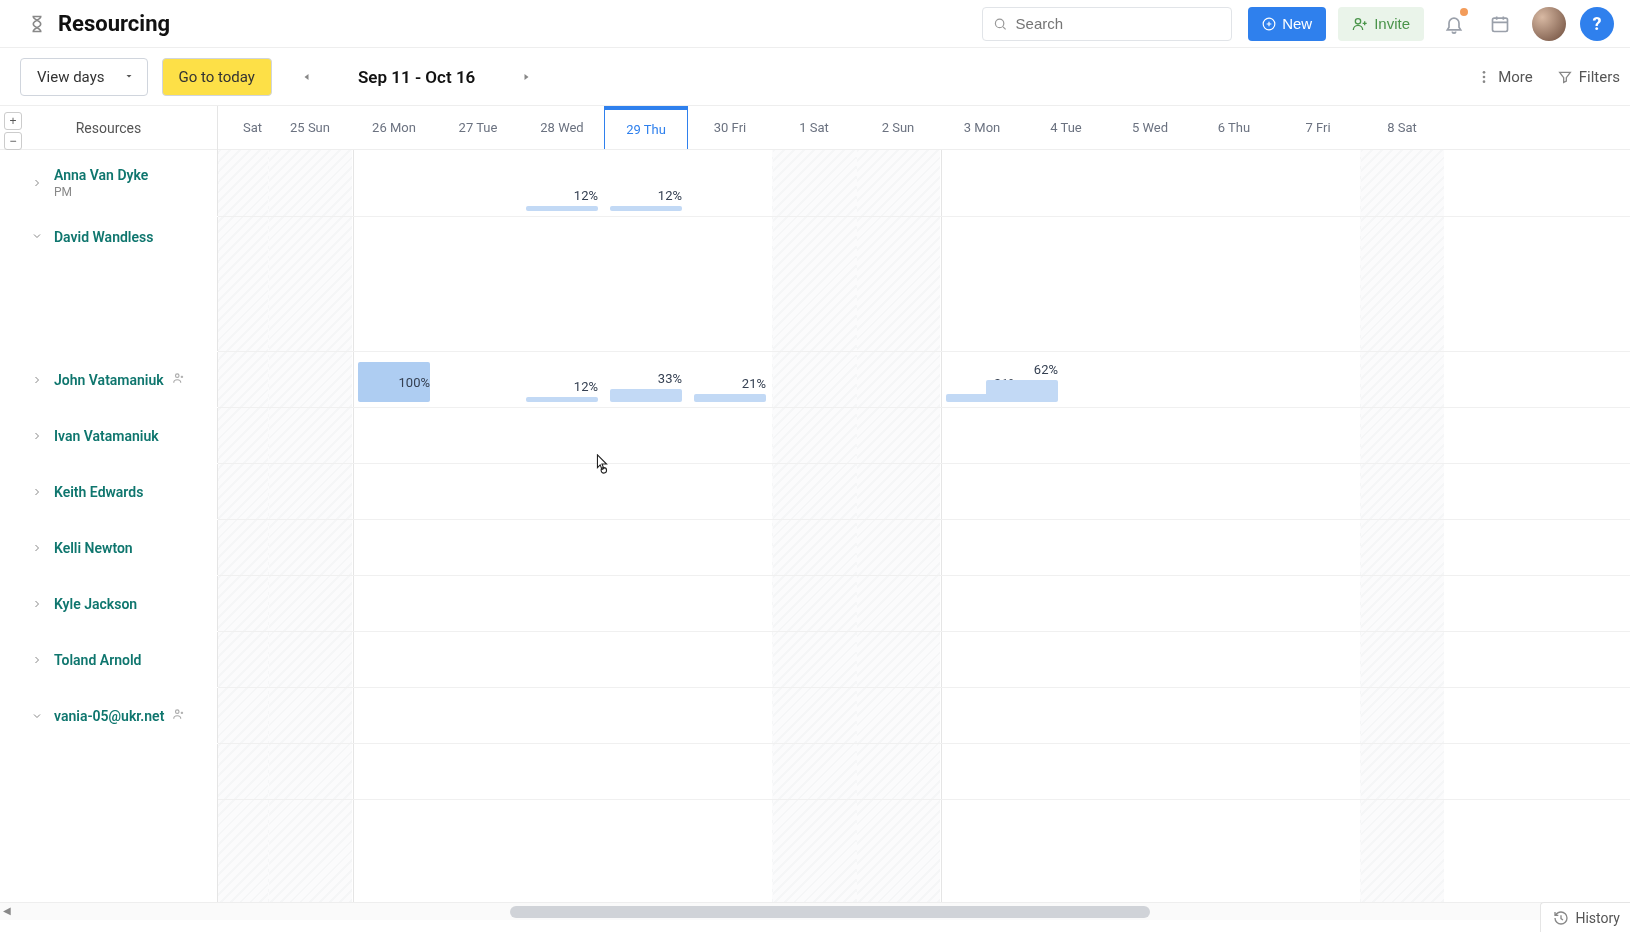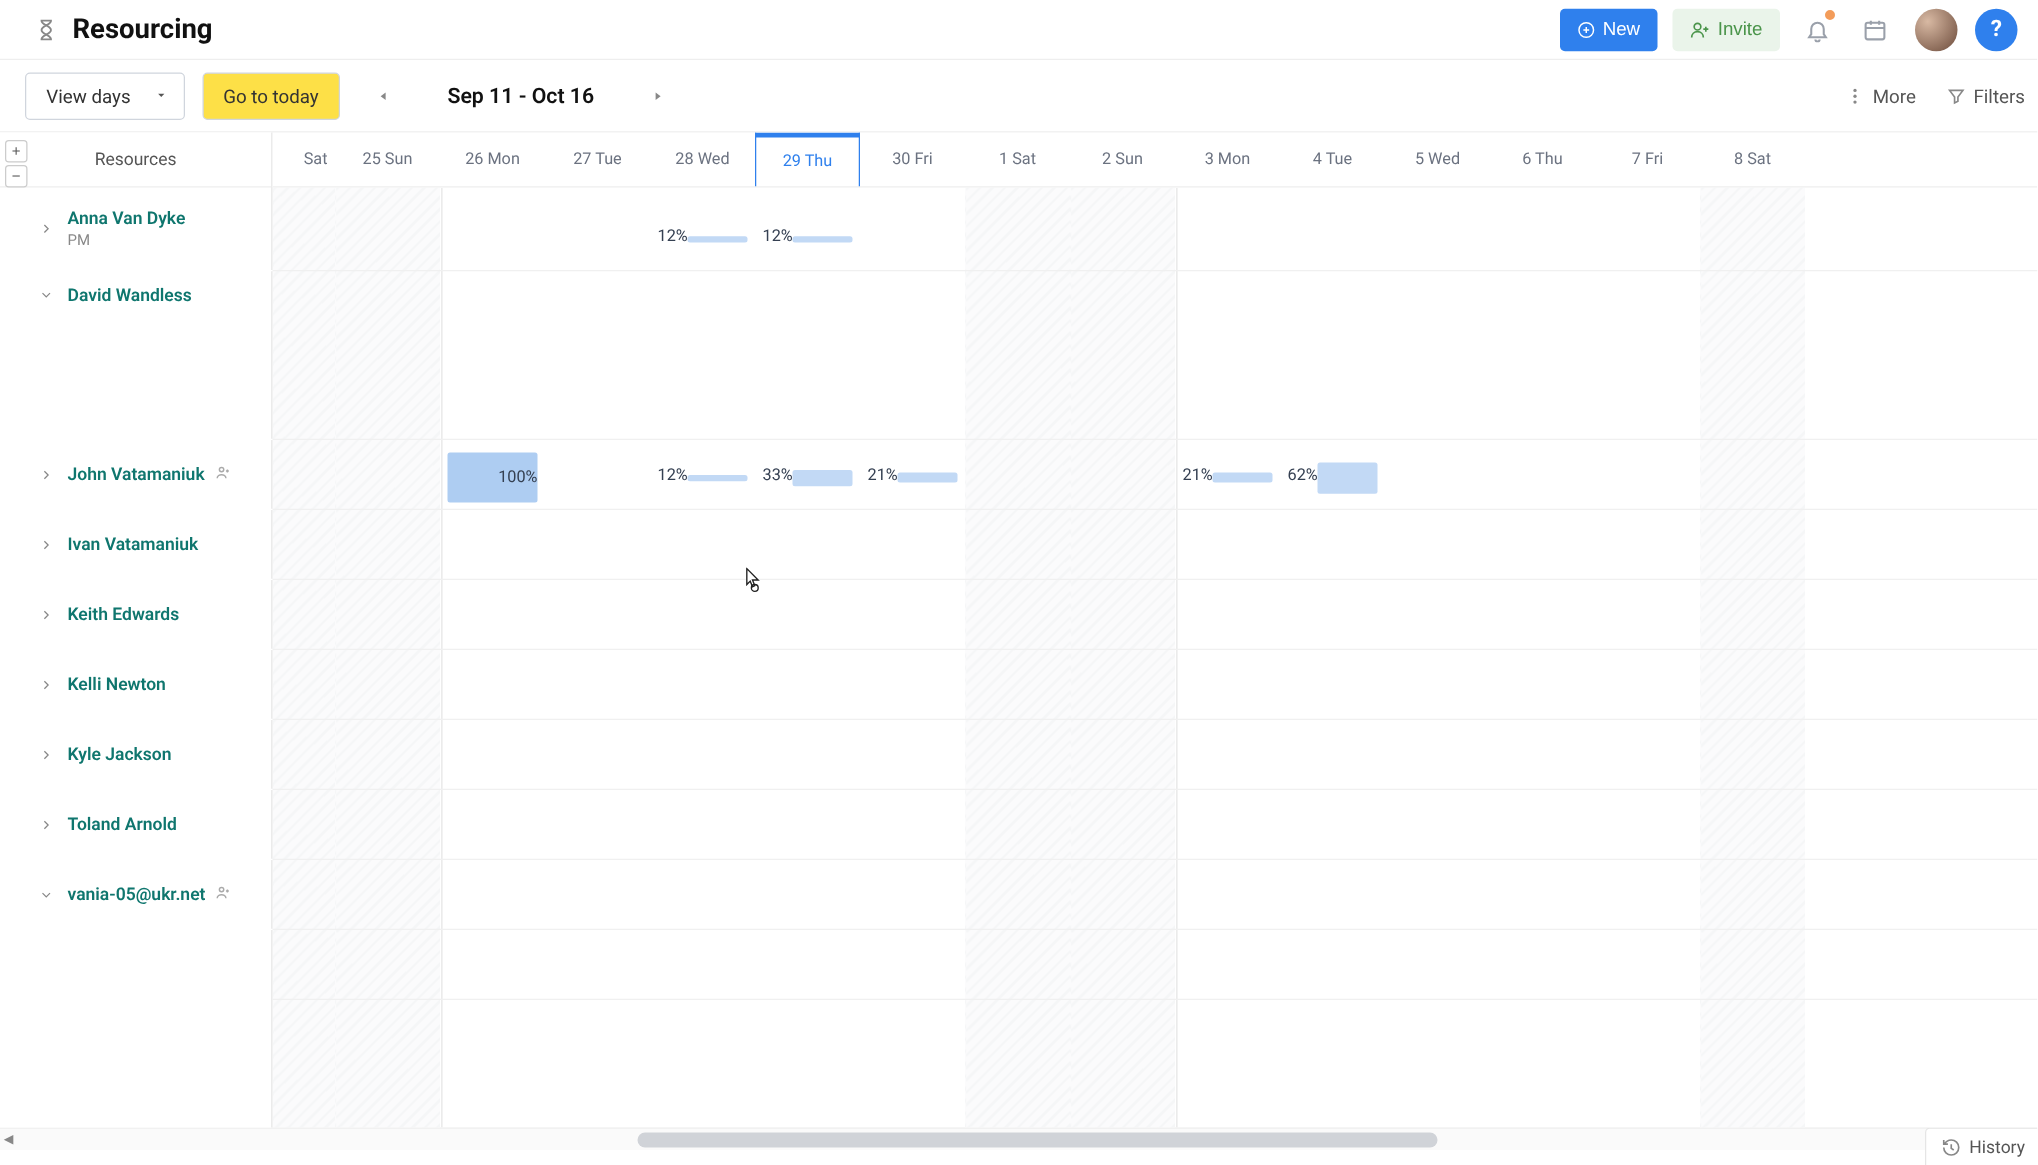--- a/index.html
+++ b/index.html
@@ -62,21 +62,21 @@
   .side-row .uicon { margin-left:8px; color:#aaa; }
 
   
   .grid-cols { position:absolute; top:0; bottom:0; left:0; right:0; display:flex; pointer-events:none; }
   .gc { width:84px; flex-shrink:0; border-left:1px solid transparent; }
   .gc.first { width:50px; }
   .gc.wkstart { box-shadow: inset 1px 0 0 #e5e5e5; }
   .gc.weekend { background: repeating-linear-gradient(135deg, #f5f6f7 0, #f5f6f7 2px, #fbfbfc 2px, #fbfbfc 7px); }
 
   
-  .util { position:absolute; width:72px; margin-left:6px; height:40px; display:flex; flex-direction:row; align-items:center; justify-content:flex-end; }
+  .util { position:absolute; width:72px; margin-left:6px; height:40px; display:flex; flex-direction:column; align-items:flex-end; justify-content:flex-end; }
   .util .pct { font-size:13px; color:#354052; margin-bottom:3px; }
   .util .bar { width:72px; background:#c2d9f5; border-radius:2px; }
   .util.full .bar { height:40px; background:#aecdf2; }
   .util.full .pct { position:absolute; top:50%; transform:translateY(-50%); }
 
   
   .hsb { height:18px; border-top:1px solid #eee; position:relative; background:#fafafa; }
   .hsb .thumb { position:absolute; top:3px; height:12px; border-radius:6px; background:#d0d3d8; }
   .hsb .tri { position:absolute; left:3px; top:2px; color:#888; font-size:10px; }
   .history { position:absolute; right:0; bottom:0; height:30px; padding:0 10px 0 12px; border:1px solid #e5e5e5; border-bottom:none; border-right:none; background:#fff; display:flex; align-items:center; font-size:14px; color:#555; cursor:pointer; border-top-left-radius:4px; }
@@ -89,20 +89,27 @@
 <body>
 
 <div class="topbar">
   <span class="hourglass">
     <svg viewBox="0 0 24 24" width="18" height="18" fill="none" stroke="#888" stroke-width="2">
         <path d="M6 2h12M6 22h12M7 2c0 5 10 5 10 10s-10 5-10 10M17 2c0 5-10 5-10 10s10 5 10 10"></path>
       </svg>
   </span>
   <span class="page-title">Resourcing</span>
   <span class="spacer"></span>
+  <div class="search-box">
+    <svg width="16" height="16" viewBox="0 0 24 24" fill="none" stroke="#999" stroke-width="2">
+        <circle cx="11" cy="11" r="7"></circle>
+        <path d="M21 21l-4.3-4.3"></path>
+      </svg>
+    <input type="text" placeholder="Search" style="">
+  </div>
   <button class="btn btn-primary">
     <svg width="14" height="14" viewBox="0 0 24 24" fill="none" stroke="#fff" stroke-width="2">
         <circle cx="12" cy="12" r="10"></circle>
         <path d="M12 8v8M8 12h8"></path>
       </svg>
     <span>New</span>
   </button>
   <button class="btn btn-invite">
     <svg width="16" height="16" viewBox="0 0 24 24" fill="none" stroke="#4a944a" stroke-width="2">
         <circle cx="9" cy="8" r="4"></circle>
@@ -340,21 +347,21 @@
             <div class="bar" style="height: 13px;"></div>
           </div>
           <div class="util" style="left: 470px; top: 10px;">
             <div class="pct">21%</div>
             <div class="bar" style="height: 8px;"></div>
           </div>
           <div class="util" style="left: 722px; top: 10px;">
             <div class="pct">21%</div>
             <div class="bar" style="height: 8px;"></div>
           </div>
-          <div class="util" style="left: 806px; top: 10px;">
+          <div class="util" style="left: 762px; top: 10px;">
             <div class="pct">62%</div>
             <div class="bar" style="height: 25px;"></div>
           </div>
         </div>
         <div class="grid-row" style="height: 56px;"></div>
         <div class="grid-row" style="height: 56px;"></div>
         <div class="grid-row" style="height: 56px;"></div>
         <div class="grid-row" style="height: 56px;"></div>
         <div class="grid-row" style="height: 56px;"></div>
         <div class="grid-row" style="height: 56px;"></div>

